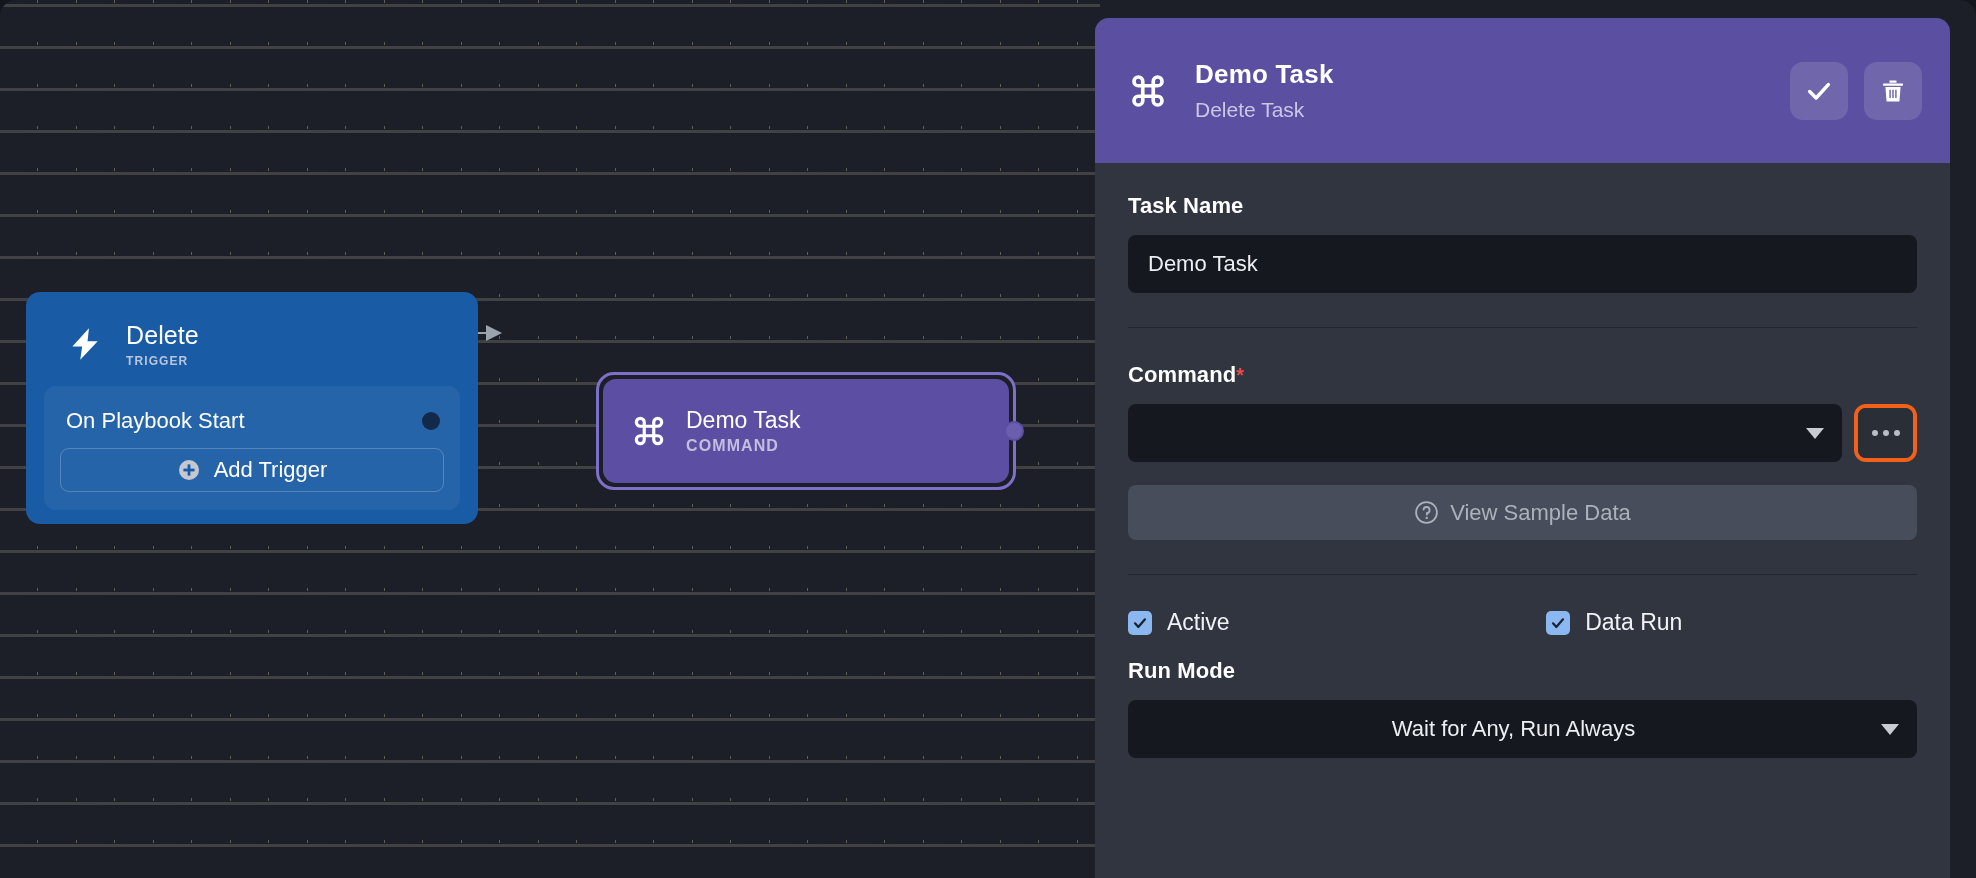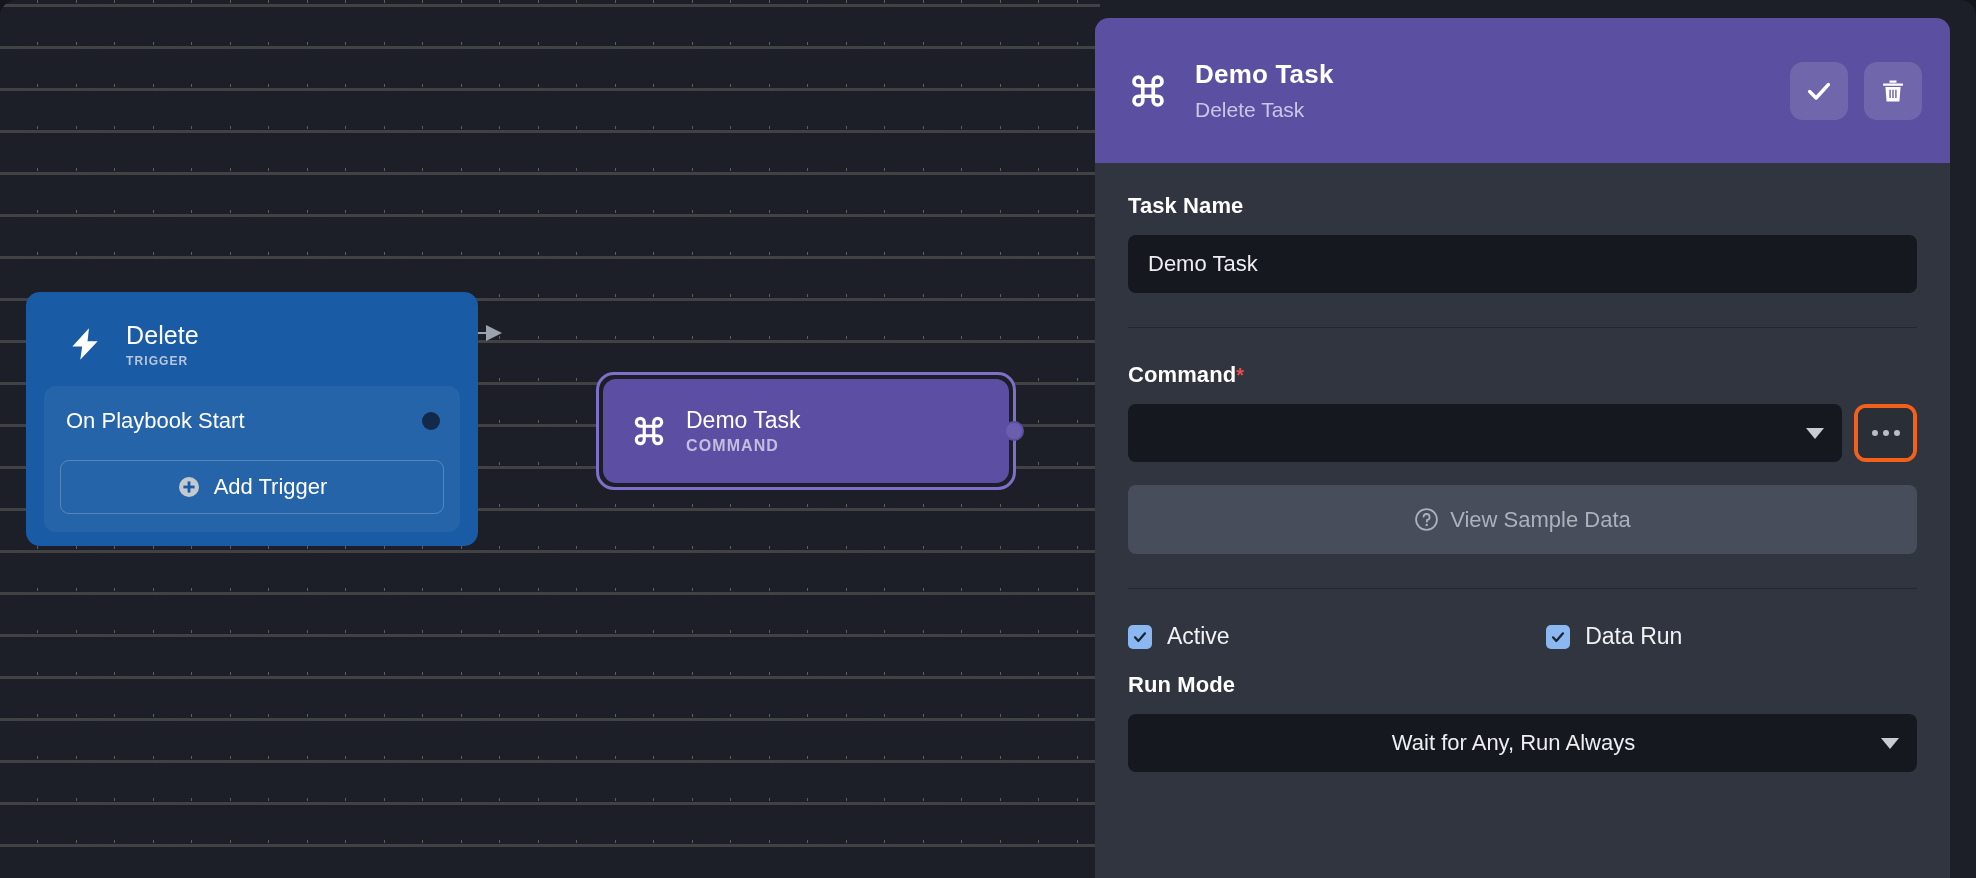--- a/index.html
+++ b/index.html
@@ -99,22 +99,22 @@
   .trig-row-label {
     font-size: 22px;
     color: #ffffff;
   }
   .port-dot {
     width: 18px; height: 18px;
     border-radius: 50%;
     background: #13294a;
   }
   .add-trigger {
-    margin-top: 22px;
-    height: 54px;
+    margin-top: 10px;
+    height: 44px;
     border: 1px solid rgba(255,255,255,0.22);
     border-radius: 9px;
     display: flex;
     align-items: center;
     justify-content: center;
     gap: 13px;
     color: #ffffff;
     font-size: 22px;
     cursor: pointer;
   }
@@ -292,21 +292,21 @@
   }
   .ellipsis-btn i {
     width: 6px; height: 6px;
     border-radius: 50%;
     background: #b9bdc6;
     display: block;
   }
 
   .sample-btn {
     margin-top: 23px;
-    height: 69px;
+    height: 55px;
     background: #474d5a;
     border-radius: 8px;
     display: flex;
     align-items: center;
     justify-content: center;
     gap: 11px;
     color: #acb1bb;
     font-size: 22px;
     cursor: pointer;
   }

